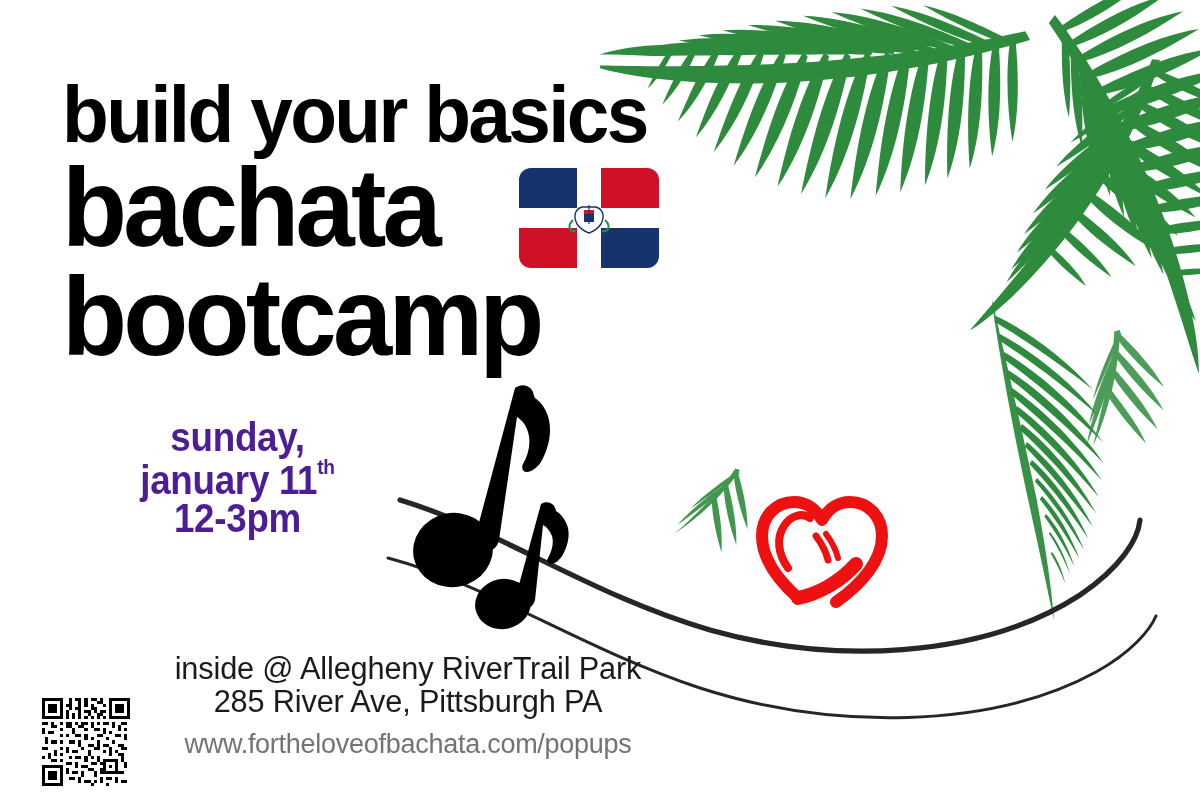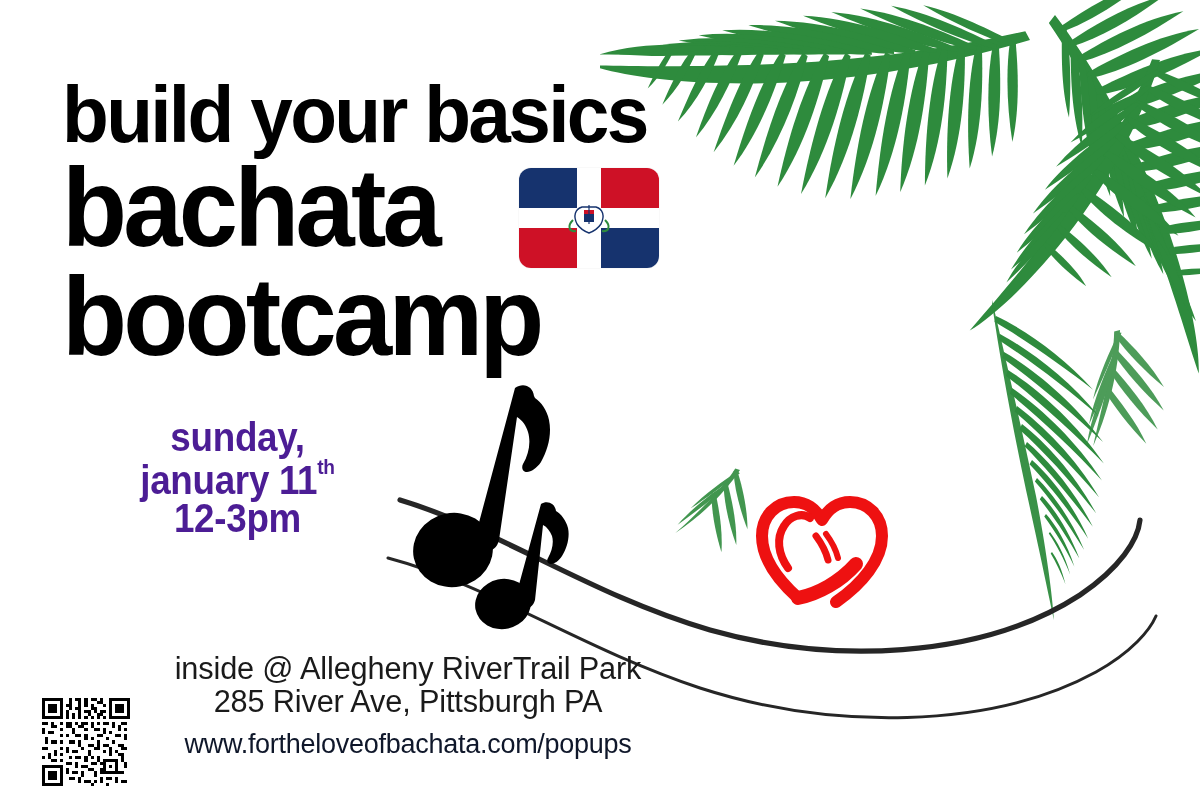--- a/index.html
+++ b/index.html
@@ -145,21 +145,21 @@
     white-space: nowrap;
     font-family: "Liberation Sans", sans-serif;
     transform: scaleX(0.99);
   }
   .website-line {
     position: absolute;
     left: 108px;
     top: 729px;
     width: 600px;
     text-align: center;
-    color: #0f172a;
+    color: #737373;
     font-size: 27px;
     font-weight: 400;
     letter-spacing: -0.01em;
     white-space: nowrap;
     font-family: "Liberation Sans", sans-serif;
   }
 
   
   .qr-code {
     position: absolute;

